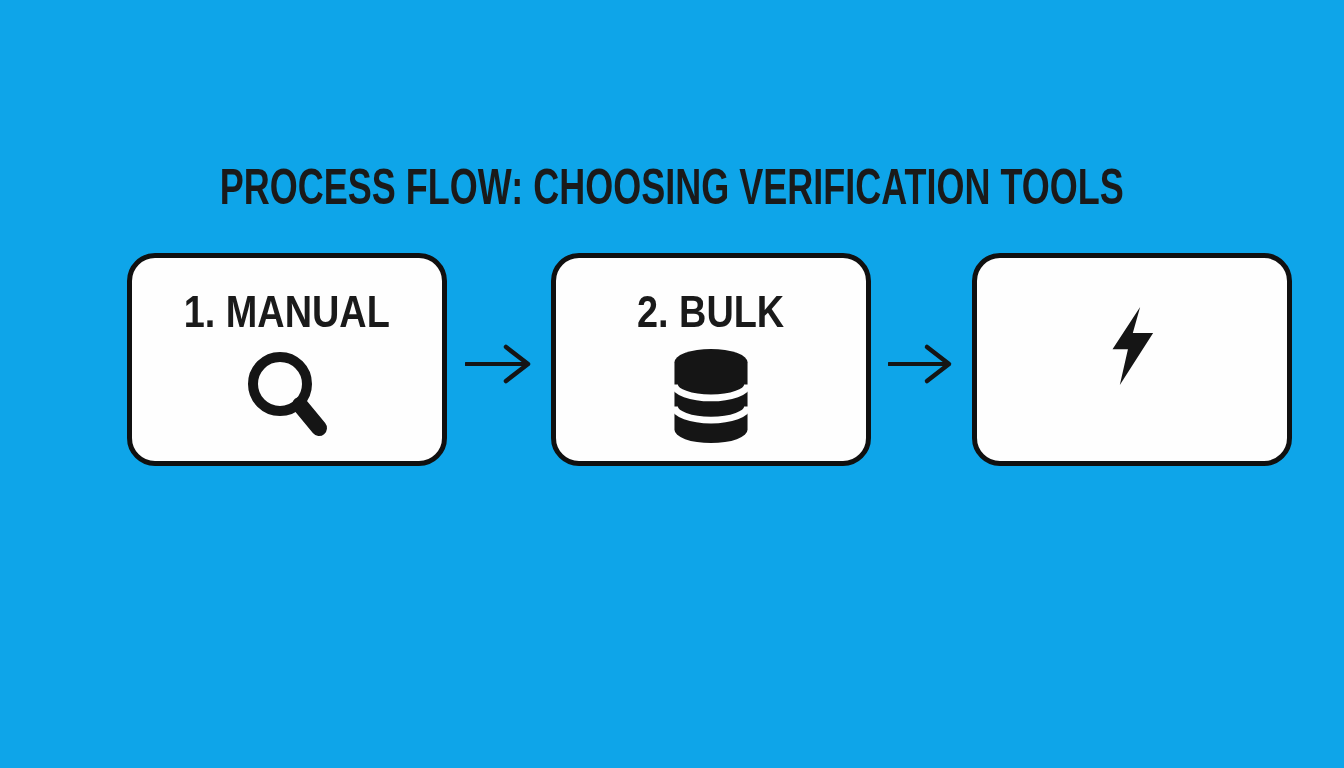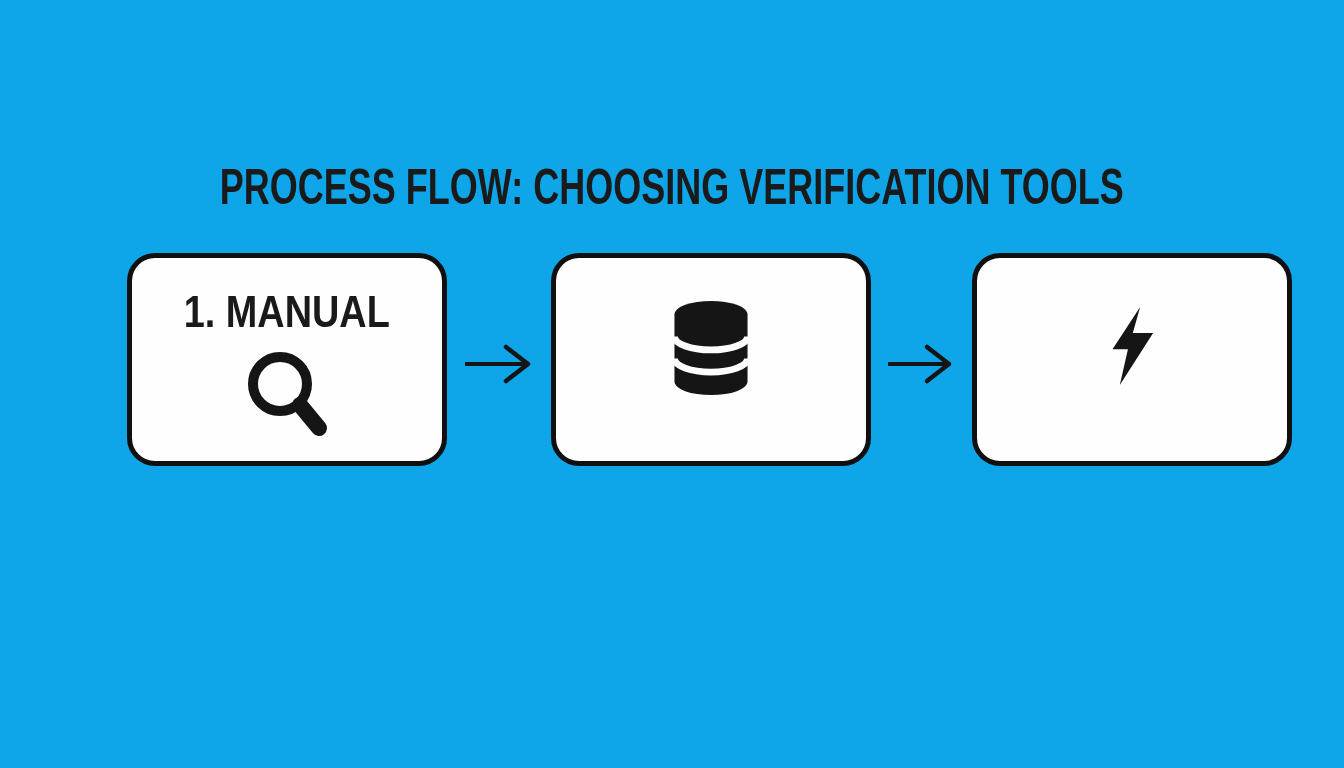--- a/index.html
+++ b/index.html
@@ -105,20 +105,23 @@
     </div>
 
     <div class="arrow">
       <svg width="68" height="44" viewBox="0 0 68 44" aria-hidden="true">
         <line x1="1" y1="22" x2="60" y2="22" stroke="#151515" stroke-width="4" stroke-linecap="round"></line>
         <polyline points="41,5 63,22 41,39" fill="none" stroke="#151515" stroke-width="4.5" stroke-linecap="round" stroke-linejoin="round"></polyline>
       </svg>
     </div>
 
     <div class="step-box">
+      <div class="step-label-wrap">
+        <span class="step-label">2. BULK</span>
+      </div>
       <div class="step-icon">
         <svg width="88" height="100" viewBox="0 0 90 104" aria-hidden="true">
           <path d="M7 17 A38 14 0 0 1 83 17 L83 87 A38 14 0 0 1 7 87 Z" fill="#151515"></path>
           <path d="M7 40 A38 14 0 0 0 83 40" fill="none" stroke="#fefefe" stroke-width="7"></path>
           <path d="M7 63 A38 14 0 0 0 83 63" fill="none" stroke="#fefefe" stroke-width="7"></path>
         </svg>
       </div>
     </div>
 
     <div class="arrow">

